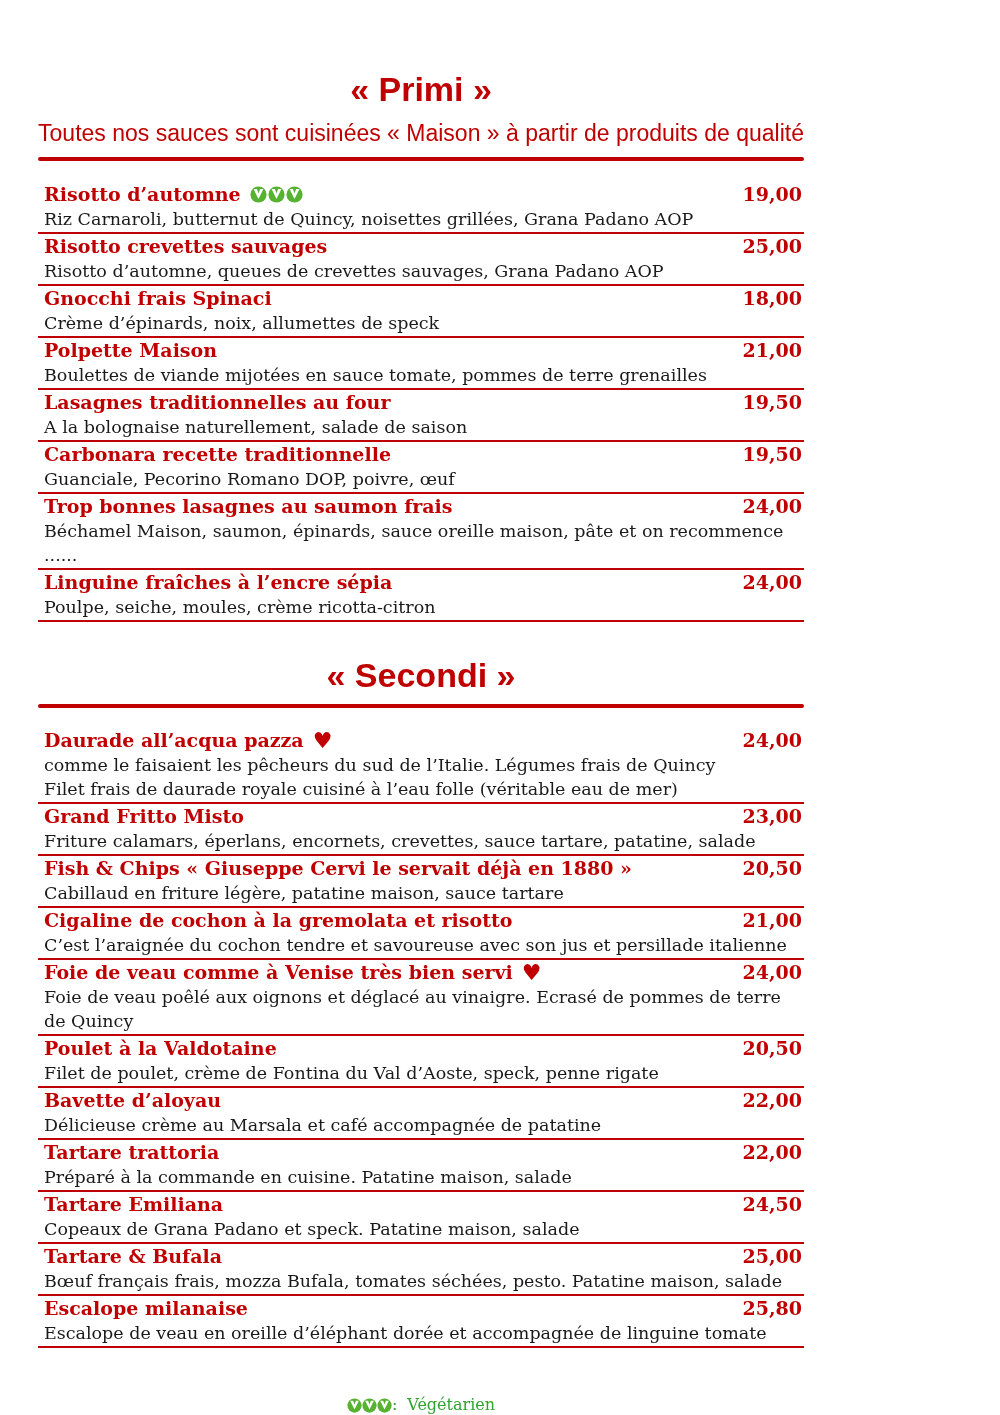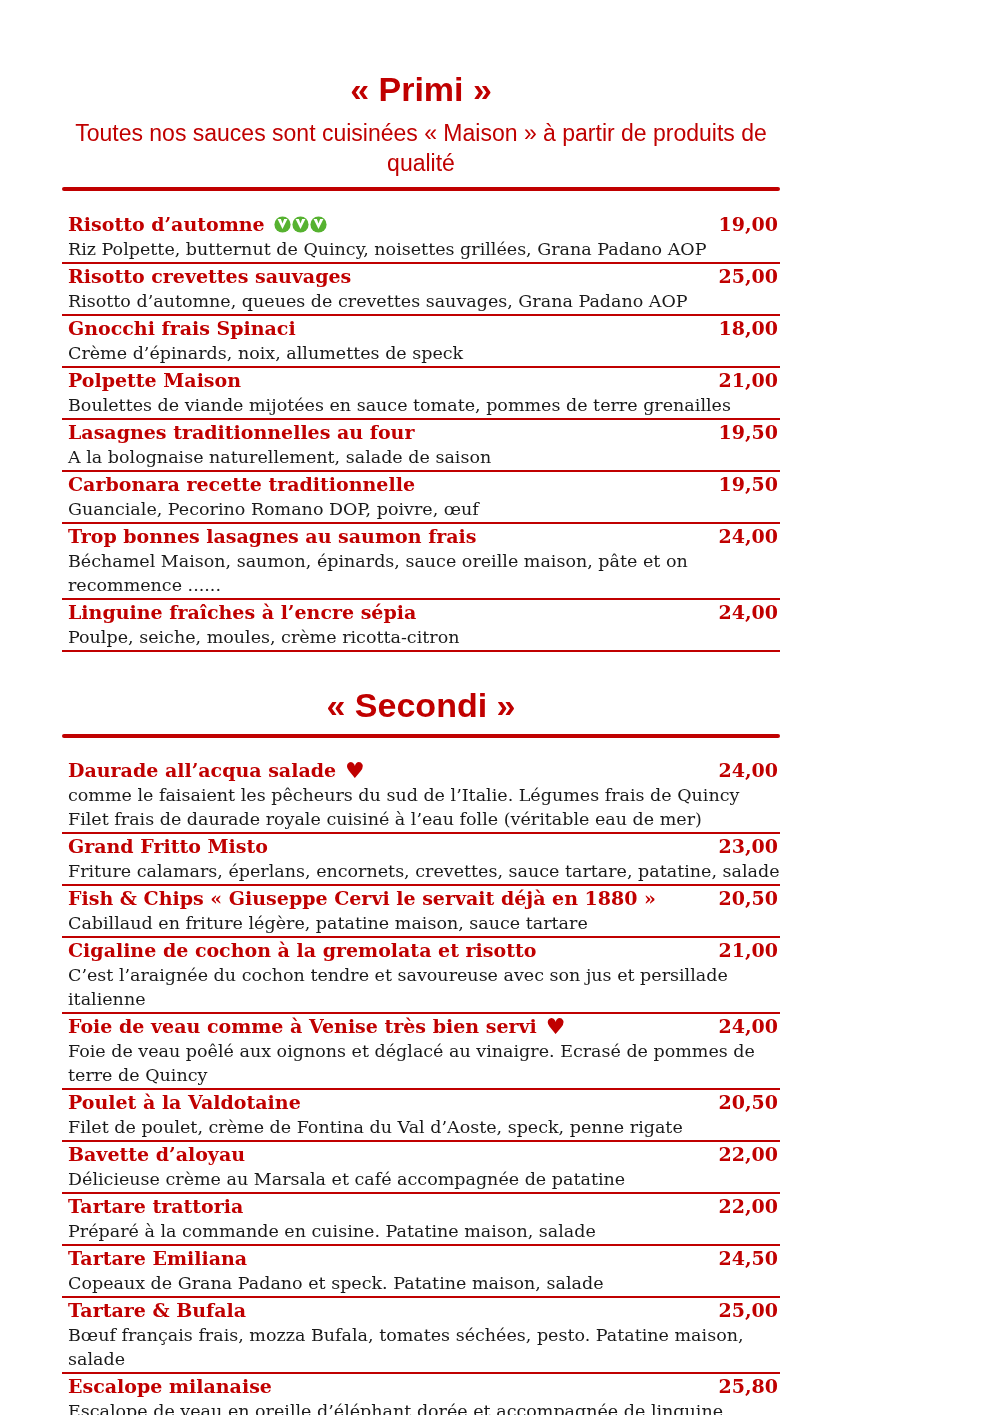--- a/index.html
+++ b/index.html
@@ -12,21 +12,21 @@
   html,body{margin:0;padding:0;}
   body{
     width:1000px;height:1415px;
     background:#ffffff;
     font-family:"DejaVu Serif", serif;
     color:var(--text);
     overflow:hidden;
   }
   .page{
     width:842px;height:1415px;
-    padding:0 62px;
+    padding:0 38px;
   }
   .section-title{
     margin:0;
     text-align:center;
     color:var(--accent);
     font-family:"Liberation Sans", sans-serif;
     font-weight:600;
     font-size:34px;
     line-height:38px;
   }
@@ -129,21 +129,21 @@
               <path d="M4.2 3.6 L10 15.2 L15.8 3.6 L11.9 3.6 L10 8.8 L8.1 3.6 Z" fill="#ffffff"></path>
             </svg>
             <svg class="veg" width="17" height="17" viewBox="0 0 20 20">
               <circle cx="10" cy="10" r="9.5" fill="#56b230"></circle>
               <path d="M4.2 3.6 L10 15.2 L15.8 3.6 L11.9 3.6 L10 8.8 L8.1 3.6 Z" fill="#ffffff"></path>
             </svg>
           </span>
       <span class="item-price">19,00</span>
     </div>
     <div class="item-desc">
-          <div class="desc-line">Riz Polpette, butternut de Quincy, noisettes grillées, Grana Padano AOP</div>
+          <div class="desc-line">Riz Carnaroli, butternut de Quincy, noisettes grillées, Grana Padano AOP</div>
         </div>
   </div>
 
   <div class="menu-item">
     <div class="item-head">
       <span class="item-name">Risotto crevettes sauvages</span>
 
       <span class="item-price">25,00</span>
     </div>
     <div class="item-desc">
@@ -218,21 +218,21 @@
   </div>
 </div>
 
   <h1 class="section-title title-secondi">« Secondi »</h1>
 
   <div class="rule rule-secondi"></div>
 
   <div class="items items-secondi">
   <div class="menu-item">
     <div class="item-head">
-      <span class="item-name">Daurade all’acqua salade</span>
+      <span class="item-name">Daurade all’acqua pazza</span>
       <span class="badge">
             <span class="heart">♥</span>
           </span>
       <span class="item-price">24,00</span>
     </div>
     <div class="item-desc">
           <div class="desc-line">comme le faisaient les pêcheurs du sud de l’Italie. Légumes frais de Quincy</div>
           <div class="desc-line">Filet frais de daurade royale cuisiné à l’eau folle (véritable eau de mer)</div>
         </div>
   </div>

